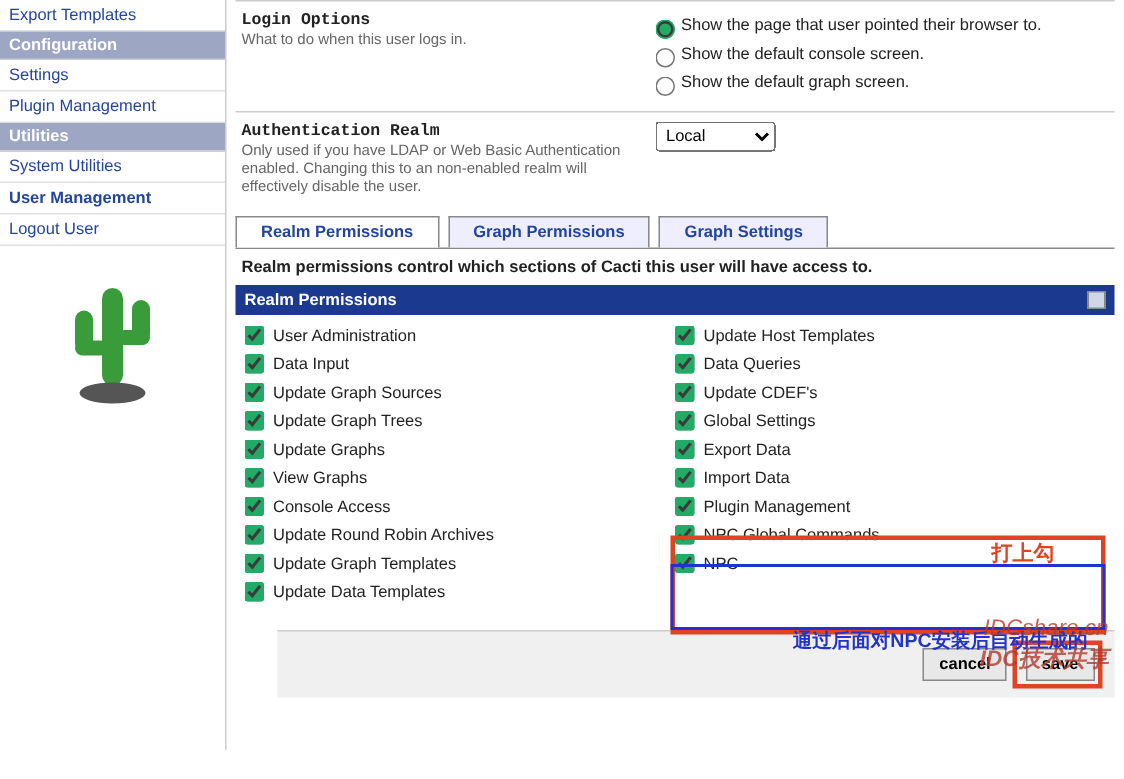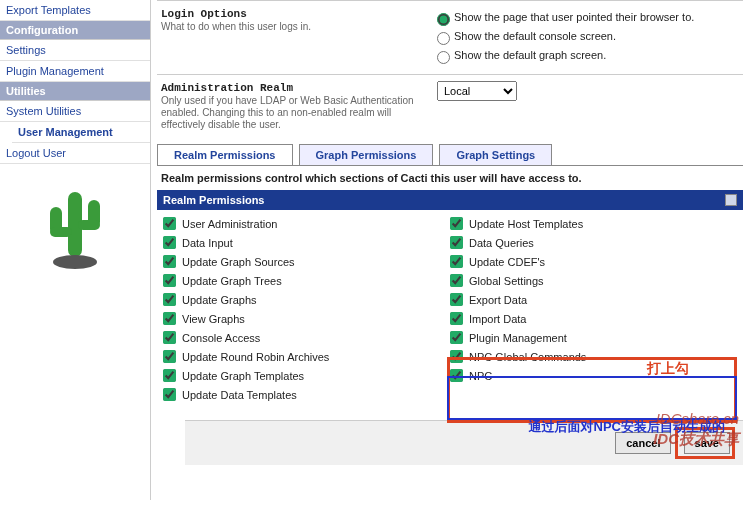--- a/index.html
+++ b/index.html
@@ -1,21 +1,21 @@
 <!DOCTYPE html>
 <html><head>
 <meta charset="utf-8">
 <style>
 * { box-sizing: border-box; margin: 0; padding: 0; }
 body { font-family: Verdana, Arial, sans-serif; font-size: 11px; background: #fff; width: 749px; height: 519px; overflow: hidden; position: relative; }
 .layout { display: flex; height: 500px; }
 .sidebar { width: 151px; border-right: 1px solid #ccc; }
 .side-item { padding: 4px 6px; color: #23459c; cursor: pointer; border-bottom: 1px solid #e0e0e0; }
 .side-head { background: #9da7c4; color: #fff; font-weight: bold; padding: 3px 6px; border-bottom: 1px solid #ccc; }
-.side-sel { font-weight: bold; margin-left: 12px; }
+.side-sel { font-weight: bold; }
 .cactus { text-align: center; margin-top: 18px; }
 .main { flex: 1; padding: 0 6px; position: relative; }
 .form-row { display: flex; border-top: 1px solid #ccc; padding: 6px 0; }
 .form-lbl { width: 280px; color: #444; padding-left: 4px; }
 .form-lbl b { color: #222; font-size: 11px; font-family: Liberation Mono, monospace; }
 .form-lbl span { color: #666; font-size: 10px; }
 .form-ctl { flex: 1; color: #222; }
 .radio-row { margin: 4px 0; display: flex; align-items: flex-start; }
 .radio-row input { margin-right: 4px; margin-top: 2px; }
 .sel { padding: 2px; font-size: 11px; min-width: 80px; }
@@ -24,21 +24,21 @@
 .tab-act { background: #fff; }
 .desc { padding: 6px 4px; font-weight: bold; color: #222; }
 .panel-hd { background: #1b3a8f; color: #fff; font-weight: bold; padding: 4px 6px; display: flex; justify-content: space-between; align-items: center; }
 .panel-hd .sq { width: 12px; height: 12px; background: #d0d8e8; border: 1px solid #888; }
 .perm-grid { display: flex; padding: 4px 6px 10px; }
 .perm-col { flex: 1; }
 .perm-item { padding: 3px 0; color: #222; display: flex; align-items: center; }
 .perm-item input { margin-right: 6px; }
 .hl-red { border: 3px solid #d42; position: absolute; right: 12px; top: 357px; width: 290px; height: 66px; pointer-events: none; }
 .hl-blue { border: 2px solid #23c; position: absolute; right: 12px; top: 376px; width: 290px; height: 44px; pointer-events: none; }
-.anno1 { position: absolute; right: 60px; top: 360px; color: #d42; font-size: 14px; font-weight: bold; }
+.anno1 { position: absolute; right: 46px; top: 360px; color: #d42; font-size: 14px; font-weight: bold; }
 .anno2 { position: absolute; right: 24px; top: 418px; color: #23c; font-size: 13px; font-weight: bold; }
 .wm1 { position: absolute; right: 10px; top: 410px; color: #b33b2f; font-size: 15px; font-style: italic; font-weight: normal; opacity: .8; }
 .wm2 { position: absolute; right: 10px; top: 430px; color: #b33b2f; font-size: 15px; font-style: italic; font-weight: bold; opacity: .8; }
 .btns { text-align: right; padding: 6px 8px; border-top: 1px solid #ccc; background: #f0f0f0; margin-top: 6px; margin-left: 28px; }
 .btn-box { display: inline-block; }
 .btn { font-size: 11px; font-weight: bold; padding: 4px 10px; background: #e8e8e8; border: 1px solid #888; cursor: pointer; margin-left: 4px; }
 .save-hl { border: 3px solid #d42; display: inline-block; padding: 2px; }
 input[type=checkbox], input[type=radio] { accent-color: #2a6; }
 </style>
 </head>
@@ -84,21 +84,21 @@
           </div>
         <div class="radio-row">
             <input type="radio" name="lo" style="">
             <span>Show the default graph screen.</span>
           </div>
       </div>
     </div>
 
     <div class="form-row">
       <div class="form-lbl">
-        <b>Administration Realm</b><br>
+        <b>Authentication Realm</b><br>
         <span>Only used if you have LDAP or Web Basic Authentication enabled. Changing this to an non-enabled realm will effectively disable the user.</span>
       </div>
       <div class="form-ctl">
         <select class="sel"><option>Local</option></select>
       </div>
     </div>
 
     <div class="tabs">
       <div class="tab tab-act">Realm Permissions</div>
       <div class="tab">Graph Permissions</div>

